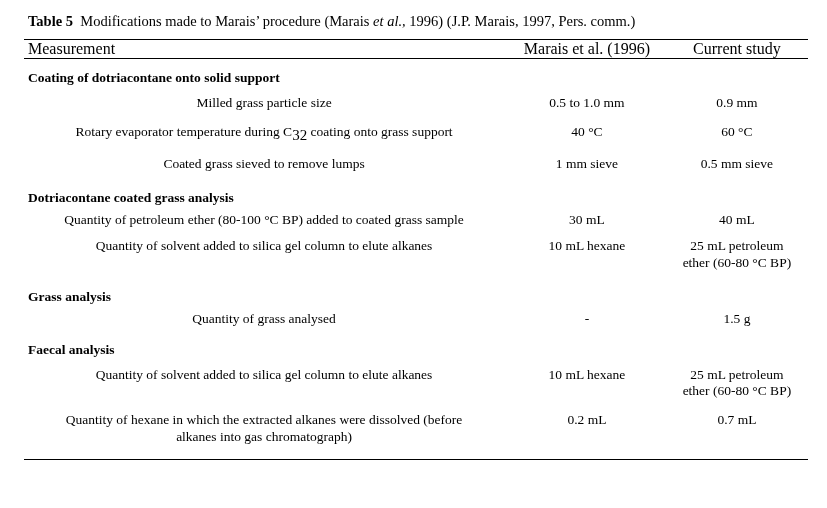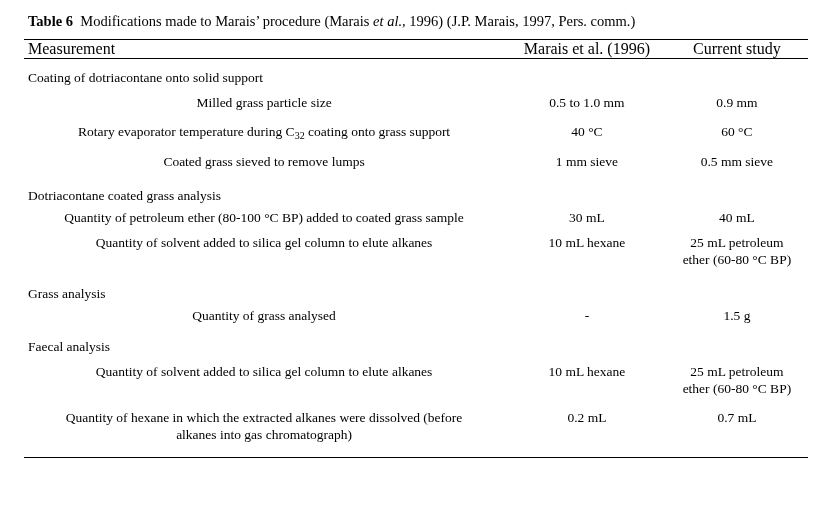--- a/index.html
+++ b/index.html
@@ -73,57 +73,57 @@
   }
   .col-marais {
     width: 160px;
     text-align: center;
   }
   .col-current {
     width: 144px;
     text-align: center;
   }
   .section td {
-    font-weight: normal;
+    font-weight: bold;
     padding-top: 11px !important;
     padding-bottom: 3px !important;
   }
   .row td {
     padding-top: 6px !important;
     padding-bottom: 6px !important;
     line-height: 1.25;
     text-align: center;
   }
   .row td.col-measure {
     padding-right: 8px !important;
   }
   .row .two-line {
     line-height: 1.25;
   }
   .tight td {
     padding-top: 3px !important;
     padding-bottom: 3px !important;
   }
   sub {
-    font-size: 10px;
+    font-size: 15px;
     vertical-align: -0.25em;
   }
   .ital {
   }
   .mid-align td {
     vertical-align: middle;
   }
 </style>
 </head>
 <body>
 
 <div class="page">
 
   <div class="caption">
-    <span class="cap-label">Table 6</span><span class="cap-text">&nbsp;&nbsp;</span><span class="cap-text">Modifications made to Marais’ procedure (Marais </span><span class="ital">et al.,</span><span class="cap-text"> 1996) (J.P. Marais, 1997, Pers. comm.)</span>
+    <span class="cap-label">Table 5</span><span class="cap-text">&nbsp;&nbsp;</span><span class="cap-text">Modifications made to Marais’ procedure (Marais </span><span class="ital">et al.,</span><span class="cap-text"> 1996) (J.P. Marais, 1997, Pers. comm.)</span>
   </div>
 
   <table class="tbl">
     <tbody>
       <tr class="rule-top">
         <td class="col-measure"></td>
         <td class="col-marais"></td>
         <td class="col-current"></td>
       </tr>
       <tr class="hdr">

